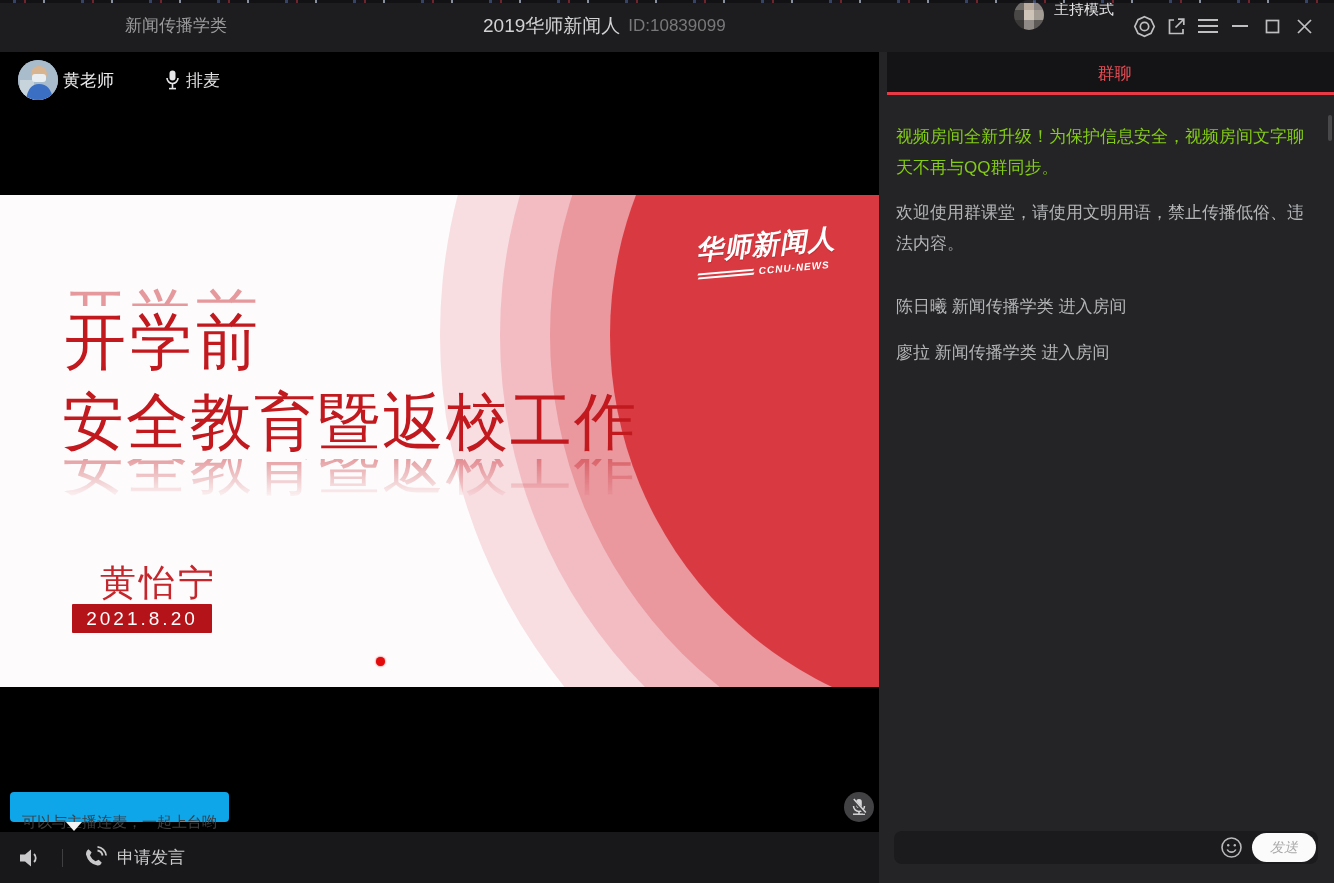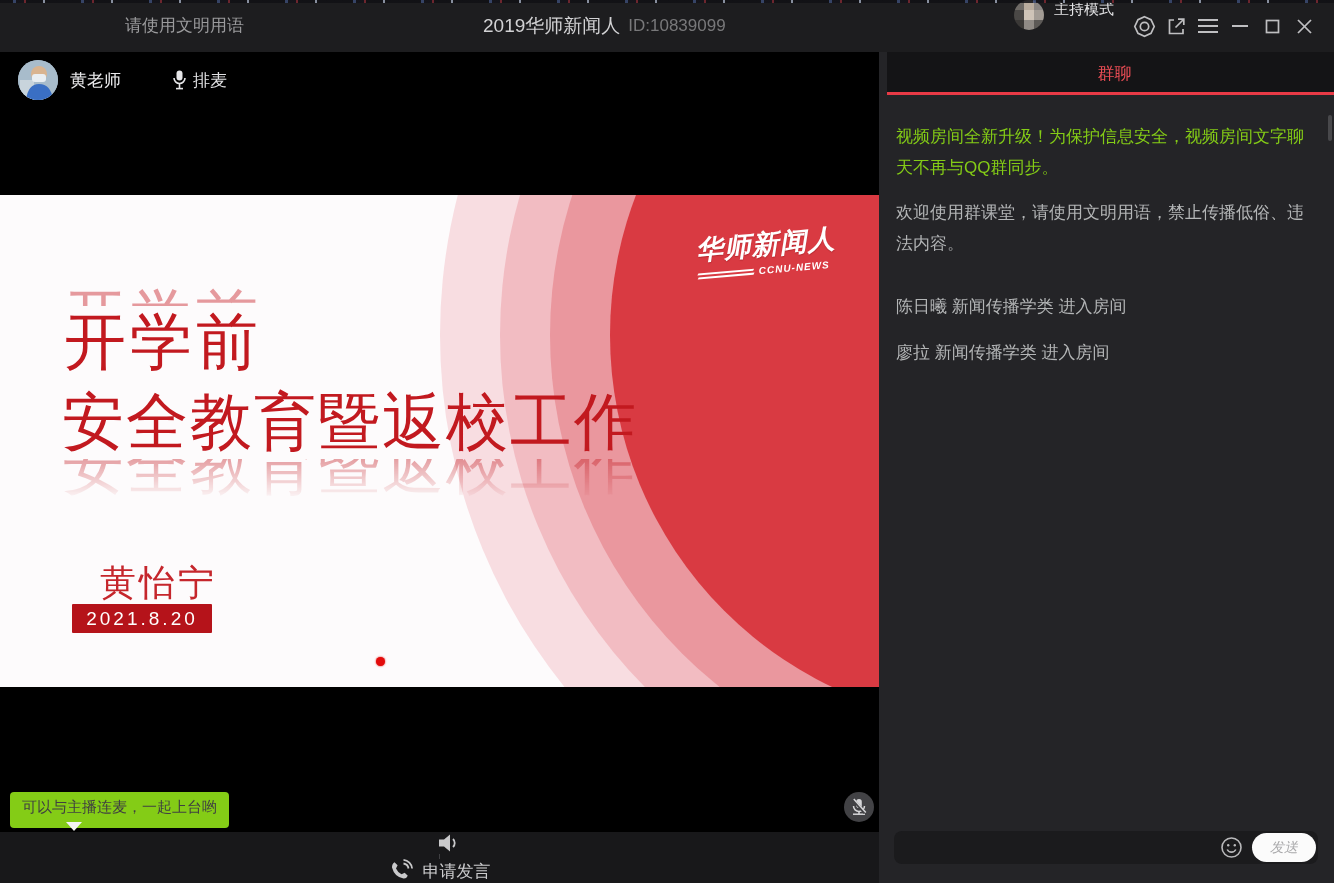--- a/index.html
+++ b/index.html
@@ -28,21 +28,21 @@
 
   
   .stage { position:absolute; left:0; top:52px; width:879px; height:831px; background:#000; }
   .sidebar { position:absolute; left:879px; top:52px; width:455px; height:831px; background:#242427; }
 
   
   .presenter-row { position:absolute; left:0; top:4px; width:879px; height:48px; display:flex; align-items:center; }
   .presenter-avatar { width:40px; height:40px; border-radius:50%; overflow:hidden; margin-left:18px;
     background:#9db3c6; position:relative; }
   .presenter-avatar svg { display:block; }
-  .presenter-name { color:#ececee; font-size:17px; margin-left:12px; }
+  .presenter-name { color:#ececee; font-size:17px; margin-left:5px; }
   .queue-mic { margin-left:52px; display:flex; align-items:center; gap:7px; }
   .queue-label { color:#e2e2e4; font-size:17px; }
 
   
   .slide { position:absolute; left:0; top:143px; width:879px; height:492px; background:#fdfbfc; overflow:hidden; }
   .circle { position:absolute; border-radius:50%; }
   .c1 { left:440px; top:-420px; width:1120px; height:1120px; background:#f8dde1; }
   .c2 { left:500px; top:-360px; width:1000px; height:1000px; background:#f2bcc2; }
   .c3 { left:550px; top:-310px; width:900px;  height:900px;  background:#ea979e; }
   .c4 { left:610px; top:-250px; width:780px;  height:780px;  background:#d93a42; }
@@ -69,27 +69,27 @@
 
   .slide-author { position:absolute; left:100px; top:364px; font-size:36px; color:#c5262c; letter-spacing:3px; }
   .date-badge { position:absolute; left:72px; top:409px; width:140px; height:29px; background:#b5131a;
     border-radius:1px; color:#fff; font-size:19px; letter-spacing:3px; text-align:center; line-height:29px; }
   .laser-dot { position:absolute; left:376px; top:462px; width:9px; height:9px; border-radius:50%;
     background:#e30b0b; box-shadow:0 0 2px #e30b0b; }
 
   
   .mic-muted { position:absolute; left:844px; top:740px; width:30px; height:30px; border-radius:50%;
     background:#424245; display:flex; align-items:center; justify-content:center; cursor:pointer; }
-  .tooltip { position:absolute; left:10px; top:740px; height:36px; background:#84cc16; border-radius:4px;
-    padding:0 12px; line-height:30px; font-size:15px; color:#3f3f41; white-space:nowrap;
+  .tooltip { position:absolute; left:10px; top:740px; height:30px; background:#0ea5e9; border-radius:4px;
+    padding:15px 12px; line-height:30px; font-size:15px; color:#3f3f41; white-space:nowrap;
     box-shadow:0 1px 3px rgba(0,0,0,.4); }
   .tooltip-arrow { position:absolute; left:66px; top:770px; width:0; height:0;
     border-left:8px solid transparent; border-right:8px solid transparent; border-top:9px solid #f3f3f3; }
   .stage-footer { position:absolute; left:0; top:780px; width:879px; height:51px; background:#18181a;
-    display:flex; align-items:center;flex-direction:column; }
+    display:flex; align-items:center; }
   .sf-speaker { margin-left:18px; cursor:pointer; display:flex; }
   .sf-divider { width:1px; height:18px; background:#3f3f42; margin:0 20px; }
   .sf-phone { display:flex; align-items:center; gap:10px; cursor:pointer; }
   .sf-label { color:#cbcbcd; font-size:17px; }
 
   
   .tabs { position:absolute; left:8px; top:0; width:455px; height:43px; display:flex; }
   .tab { flex:1; display:flex; align-items:center; justify-content:center; font-size:17px;
     cursor:pointer; position:relative; }
   .tab-chat { background:#141416; color:#e74c54; }
@@ -115,21 +115,21 @@
     border:none; color:#a9a9ab; font-size:14px; cursor:pointer; font-family:"Liberation Sans",sans-serif;font-style:italic; }
 </style>
 </head>
 <body>
 
 <div class="app">
 
   <div class="noise-strip"></div>
 
   <header class="titlebar">
-    <span class="gift-label">请使用文明用语</span>
+    <span class="gift-label">新闻传播学类</span>
     <div class="title-group">
       <span class="room-title">2019华师新闻人</span>
       <span class="room-id">ID:10839099</span>
     </div>
     <div class="controls">
       <div class="tb-avatar">
         <svg width="30" height="30" viewBox="0 0 30 30">
           <rect x="0" y="0" width="10" height="10" fill="#6e6a66"></rect>
             <rect x="10" y="0" width="10" height="10" fill="#b9ac9e"></rect>
             <rect x="20" y="0" width="10" height="10" fill="#8a8582"></rect>

